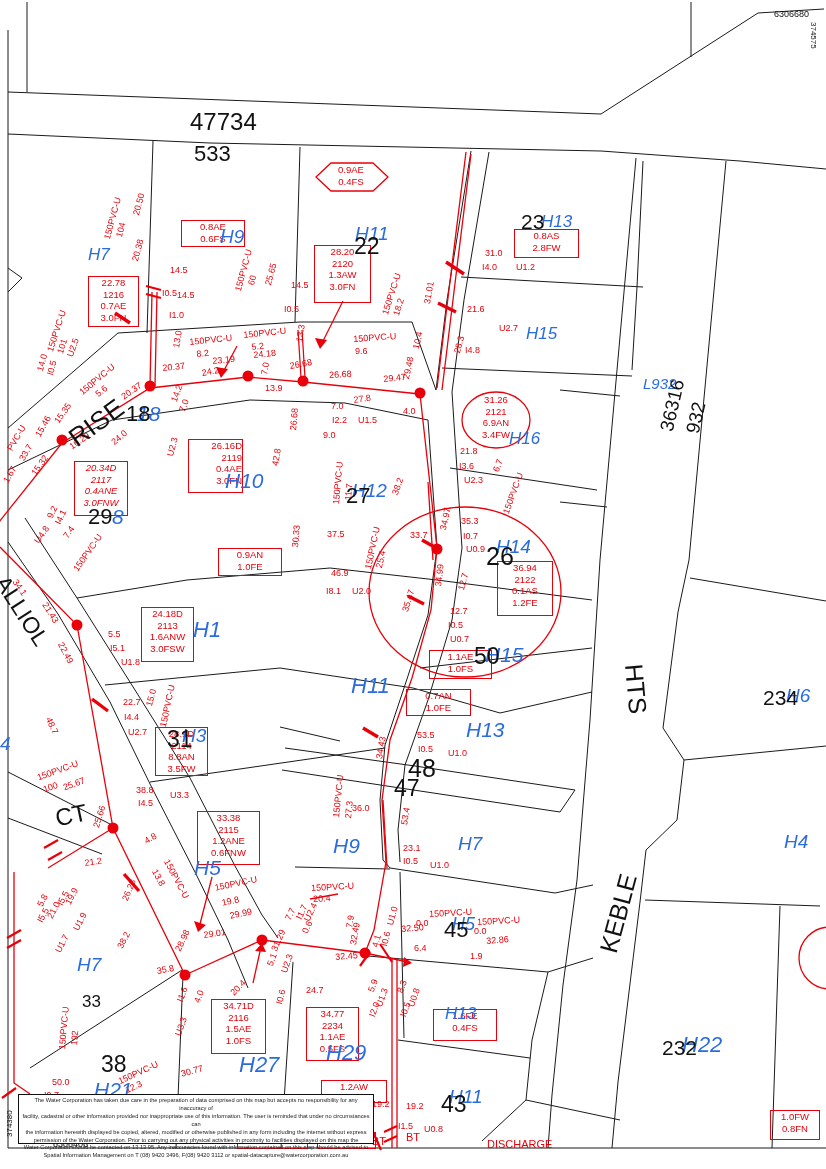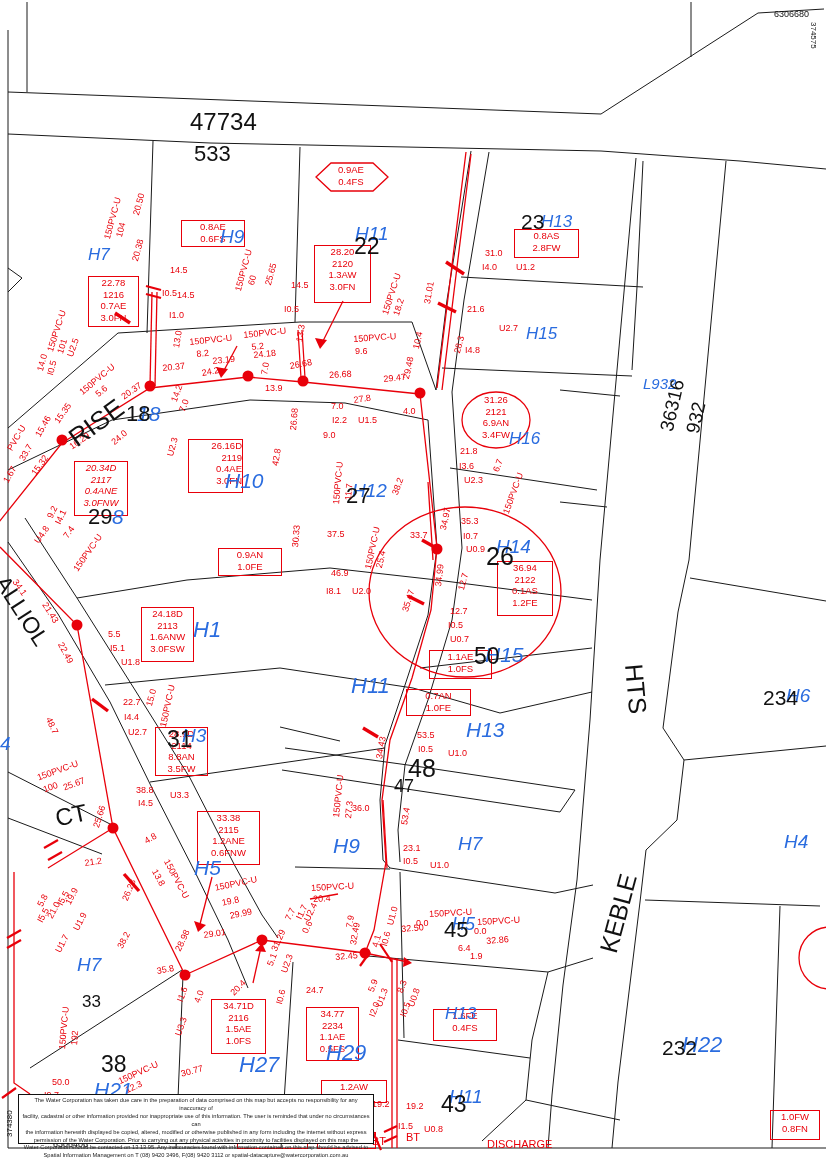--- a/index.html
+++ b/index.html
@@ -438,21 +438,21 @@
       <span class="lb red" style="left: 335px; top: 953px; font-size: 9px; transform: rotate(-5deg);">32.45</span>
       <span class="lb red" style="left: 371px; top: 946px; font-size: 9px; transform: rotate(-75deg);">4.1</span>
       <span class="lb red" style="left: 380px; top: 945px; font-size: 9px; transform: rotate(-75deg);">I0.6</span>
       <span class="lb red" style="left: 386px; top: 924px; font-size: 9px; transform: rotate(-75deg);">U1.0</span>
       <span class="lb red" style="left: 401px; top: 925px; font-size: 9px; transform: rotate(-5deg);">32.50</span>
       <span class="lb red" style="left: 416px; top: 919px; font-size: 9px;">0.0</span>
       <span class="lb red" style="left: 429px; top: 910px; font-size: 9px; transform: rotate(-3deg);">150PVC-U</span>
       <span class="lb red" style="left: 477px; top: 918px; font-size: 9px; transform: rotate(-3deg);">150PVC-U</span>
       <span class="lb red" style="left: 474px; top: 927px; font-size: 9px;">0.0</span>
       <span class="lb red" style="left: 486px; top: 937px; font-size: 9px; transform: rotate(-5deg);">32.86</span>
-      <span class="lb red" style="left: 414px; top: 944px; font-size: 9px; margin-left: 44px;">6.4</span>
+      <span class="lb red" style="left: 414px; top: 944px; font-size: 9px;">6.4</span>
       <span class="lb red" style="left: 470px; top: 952px; font-size: 9px;">1.9</span>
       <span class="lb red" style="left: 306px; top: 986px; font-size: 9px;">24.7</span>
       <span class="lb red" style="left: 367px; top: 990px; font-size: 9px; transform: rotate(-70deg);">5.9</span>
       <span class="lb red" style="left: 375px; top: 1005px; font-size: 9px; transform: rotate(-70deg);">U1.3</span>
       <span class="lb red" style="left: 368px; top: 1015px; font-size: 9px; transform: rotate(-70deg);">I2.0</span>
       <span class="lb red" style="left: 396px; top: 991px; font-size: 9px; transform: rotate(-70deg);">8.3</span>
       <span class="lb red" style="left: 407px; top: 1005px; font-size: 9px; transform: rotate(-70deg);">U0.8</span>
       <span class="lb red" style="left: 399px; top: 1015px; font-size: 9px; transform: rotate(-70deg);">I0.5</span>
       <span class="lb red" style="left: 176px; top: 1000px; font-size: 9px; transform: rotate(-70deg);">I1.6</span>
       <span class="lb red" style="left: 193px; top: 1001px; font-size: 9px; transform: rotate(-70deg);">4.0</span>
@@ -507,21 +507,21 @@
       <span class="lb black" style="left: 194px; top: 143px; font-size: 22px;">533</span>
       <span class="lb black" style="left: 354px; top: 235px; font-size: 23px;">22</span>
       <span class="lb black" style="left: 521px; top: 211px; font-size: 21px;">23</span>
       <span class="lb black" style="left: 126px; top: 403px; font-size: 22px;">18</span>
       <span class="lb black" style="left: 64px; top: 430px; font-size: 26px; transform: rotate(-36deg);">RISE</span>
       <span class="lb black" style="left: 88px; top: 506px; font-size: 22px;">29</span>
       <span class="lb black" style="left: 346px; top: 485px; font-size: 22px;">27</span>
       <span class="lb black" style="left: 486px; top: 544px; font-size: 25px;">26</span>
       <span class="lb black" style="left: 474px; top: 645px; font-size: 23px;">50</span>
       <span class="lb black" style="left: 408px; top: 756px; font-size: 25px;">48</span>
-      <span class="lb black" style="left: 394px; top: 777px; font-size: 18px; text-align: center;">47</span>
+      <span class="lb black" style="left: 394px; top: 777px; font-size: 23px; text-align: center;">47</span>
       <span class="lb black" style="left: 167px; top: 728px; font-size: 23px;">31</span>
       <span class="lb black" style="left: 82px; top: 993px; font-size: 17px;">33</span>
       <span class="lb black" style="left: 444px; top: 919px; font-size: 22px;">45</span>
       <span class="lb black" style="left: 101px; top: 1053px; font-size: 23px;">38</span>
       <span class="lb black" style="left: 441px; top: 1093px; font-size: 23px;">43</span>
       <span class="lb black" style="left: 763px; top: 687px; font-size: 21px;">234</span>
       <span class="lb black" style="left: 662px; top: 1037px; font-size: 21px;">232</span>
       <span class="lb black" style="left: 10px; top: 572px; font-size: 23px; transform: rotate(57deg);">ALLIOL</span>
       <span class="lb black" style="left: 53px; top: 807px; font-size: 24px; transform: rotate(-12deg);">CT</span>
       <span class="lb black" style="left: 646px; top: 663px; font-size: 25px; transform: rotate(85deg);">HTS</span>

